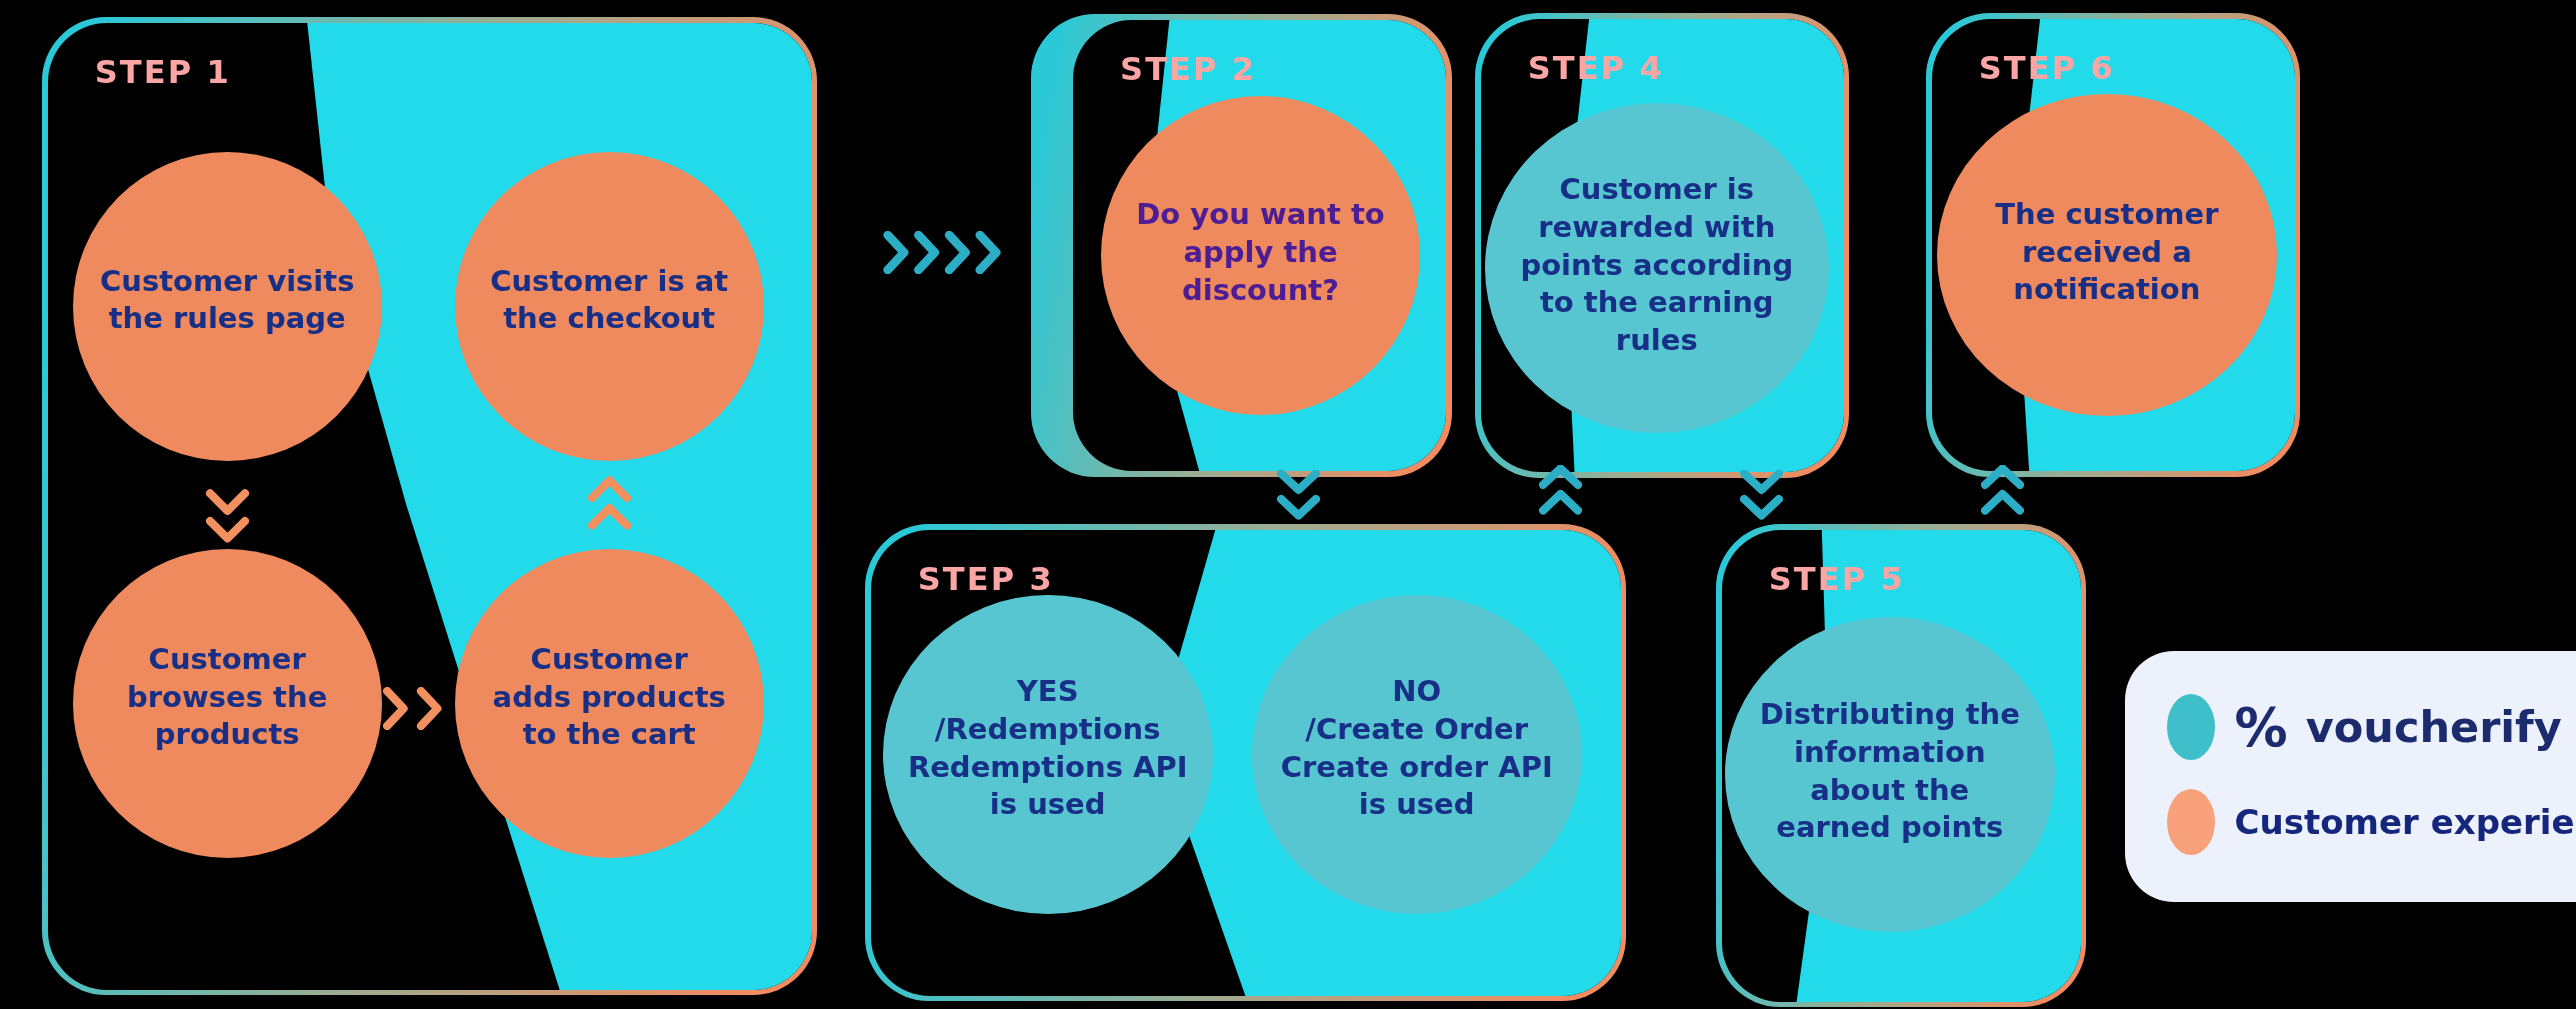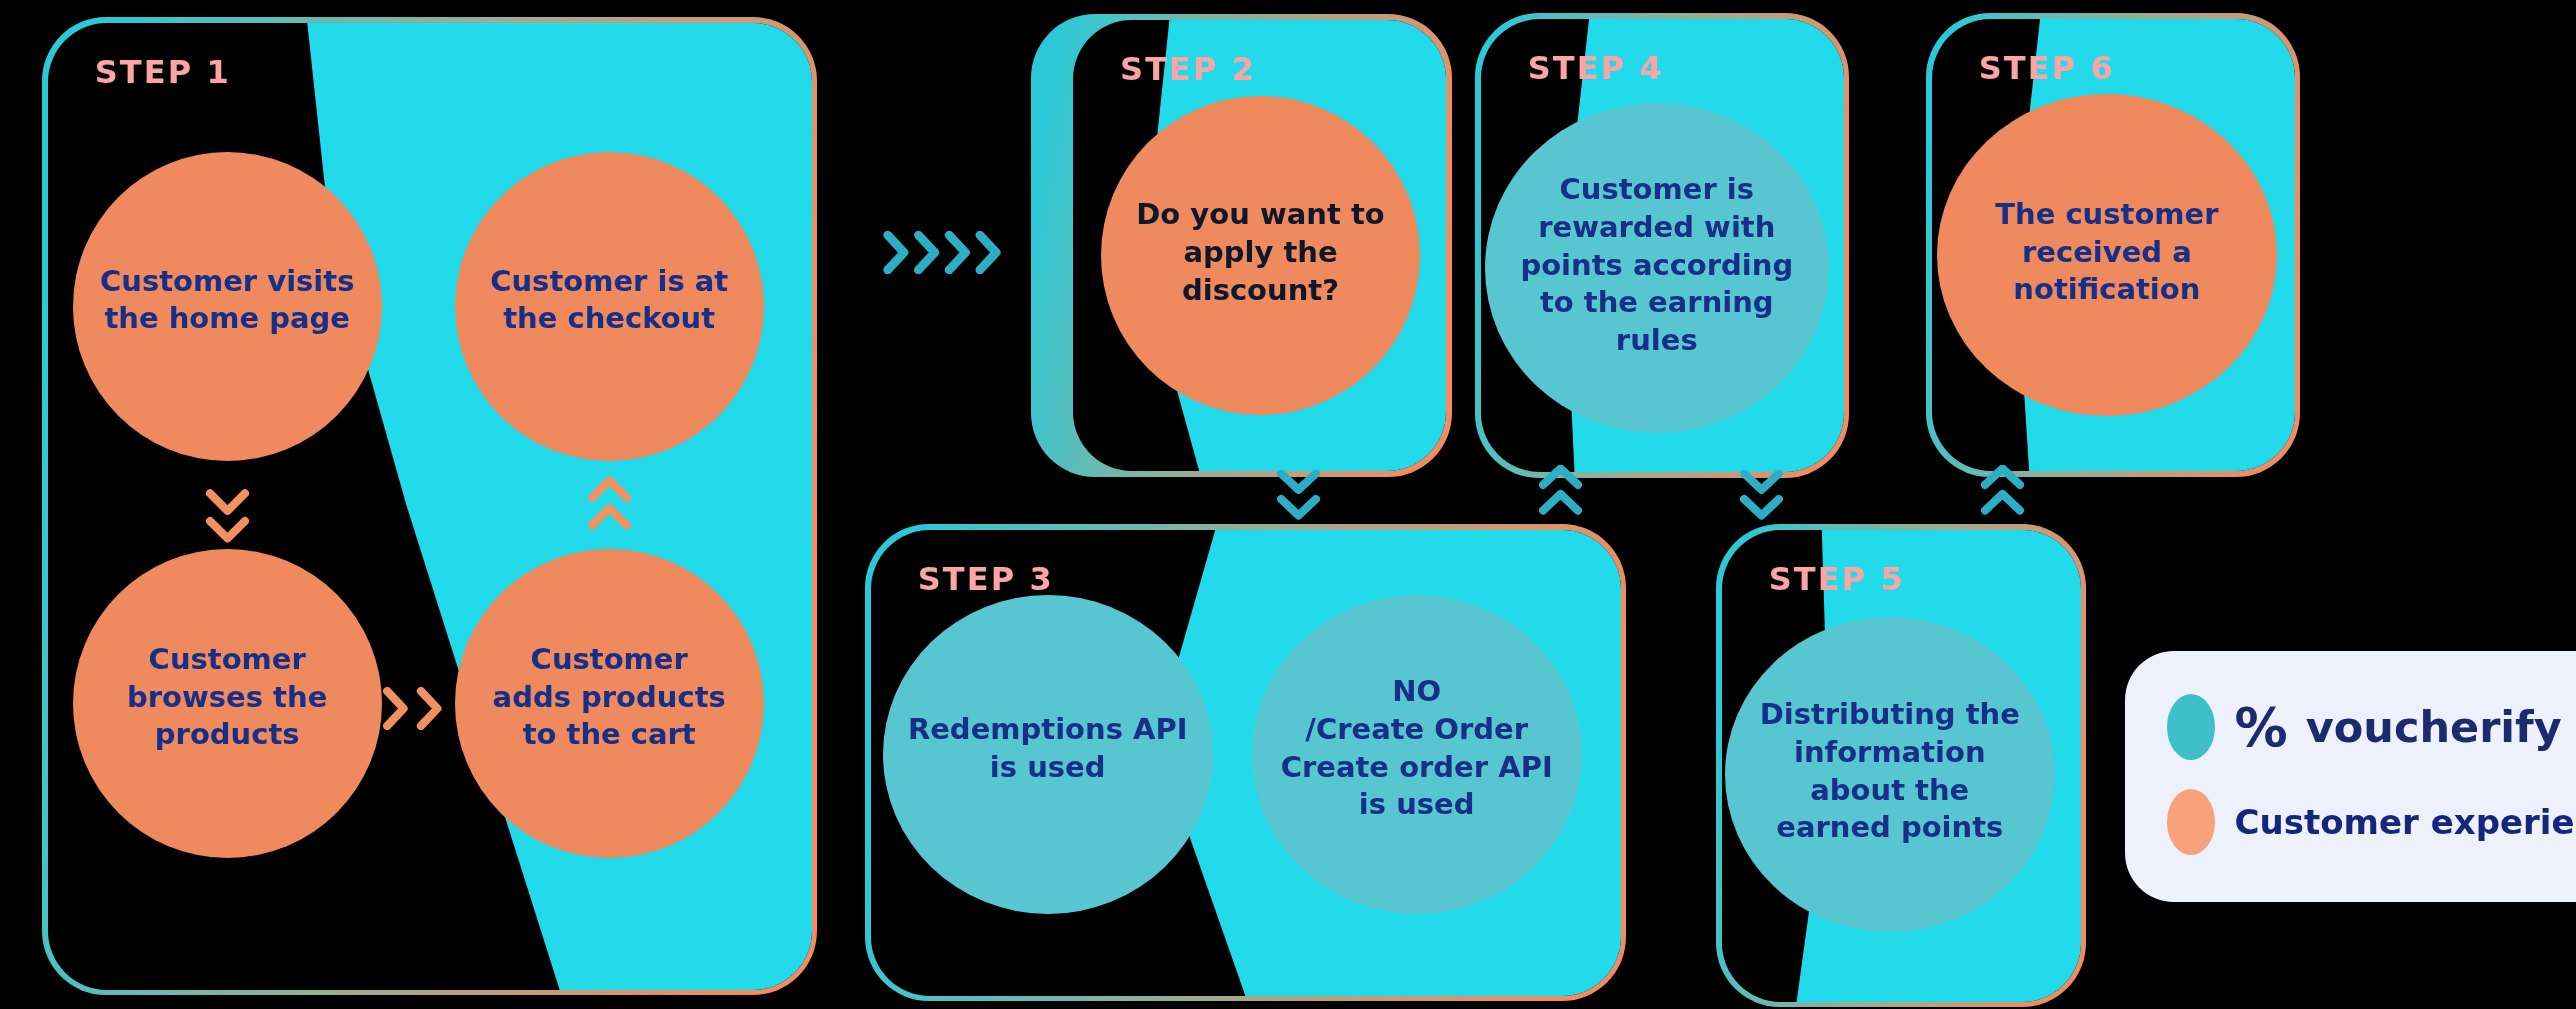--- a/index.html
+++ b/index.html
@@ -12,21 +12,21 @@
               background:#000;overflow:hidden;}
   .blob{position:absolute;inset:-1px;background:#22DAEA;}
   .step-label{position:absolute;left:47px;top:30px;color:#fca5a5;font-size:32px;
               font-weight:700;letter-spacing:2.1px;z-index:5;white-space:nowrap;}
   .circle{position:absolute;border-radius:50%;display:flex;flex-direction:column;
           align-items:center;justify-content:center;text-align:center;z-index:3;
           padding-bottom:1.5%;box-sizing:border-box;}
   .circle.orange{background:#EE8A5D;}
   .circle.teal{background:#58C6D1;}
   .ctext{white-space:pre-line;color:#172F87;font-size:29px;font-weight:700;line-height:1.3;}
-  .ctext.white{color:#0f172a;font-weight:700;}
+  .ctext.white{color:#4c1d95;font-weight:700;}
   .ctext.semi{font-weight:600;}
   .ctext.body{font-weight:700;}
   .chev{position:absolute;z-index:6;}
   .legend{position:absolute;left:2125px;top:651px;width:580px;height:251px;
           background:#ECF1FB;border-radius:49px;z-index:4;}
   .legend-row{position:absolute;left:42px;height:72px;display:flex;align-items:center;gap:19.6px;}
   .dot{width:48px;height:66px;border-radius:50%;flex:0 0 auto;}
   .dot.teal{background:#3EBFC9;}
   .dot.orange{background:#F9A17B;}
   .brand{display:flex;align-items:center;color:#1B2B6E;}
@@ -40,21 +40,21 @@
 
 <div class="canvas">
 
   <div class="card" style="left:42px;top:17px;width:764px;height:967px;">
     <div class="card-inner">
       <div class="blob" style="clip-path:polygon(34% 0%,100% 0%,100% 100%,67% 100%,47% 50%,37% 22%);"></div>
       <div class="step-label">STEP 1</div>
 
       <div class="circle orange" style="left:25px;top:129px;width:309px;height:309px;">
         <div class="ctext">Customer visits
-the home page</div>
+the rules page</div>
       </div>
       <div class="circle orange" style="left:407px;top:129px;width:309px;height:309px;">
         <div class="ctext">Customer is at
 the checkout</div>
       </div>
       <div class="circle orange" style="left:25px;top:526px;width:309px;height:309px;">
         <div class="ctext">Customer
 browses the
 products</div>
       </div>
@@ -130,20 +130,22 @@
 notification</div>
       </div>
     </div>
   </div>
 
   <div class="card" style="left:865px;top:524px;width:750px;height:466px;">
     <div class="card-inner">
       <div class="blob" style="clip-path:polygon(46% 0%,100% 0%,100% 100%,50% 100%,38% 45%);"></div>
       <div class="step-label">STEP 3</div>
       <div class="circle teal" style="left:12px;top:65px;width:330px;height:319px;">
+        <div class="ctext">YES
+/Redemptions</div>
         <div class="ctext body">Redemptions API
 is used</div>
       </div>
       <div class="circle teal" style="left:381px;top:65px;width:330px;height:319px;">
         <div class="ctext">NO
 /Create Order</div>
         <div class="ctext body">Create order API
 is used</div>
       </div>
     </div>

